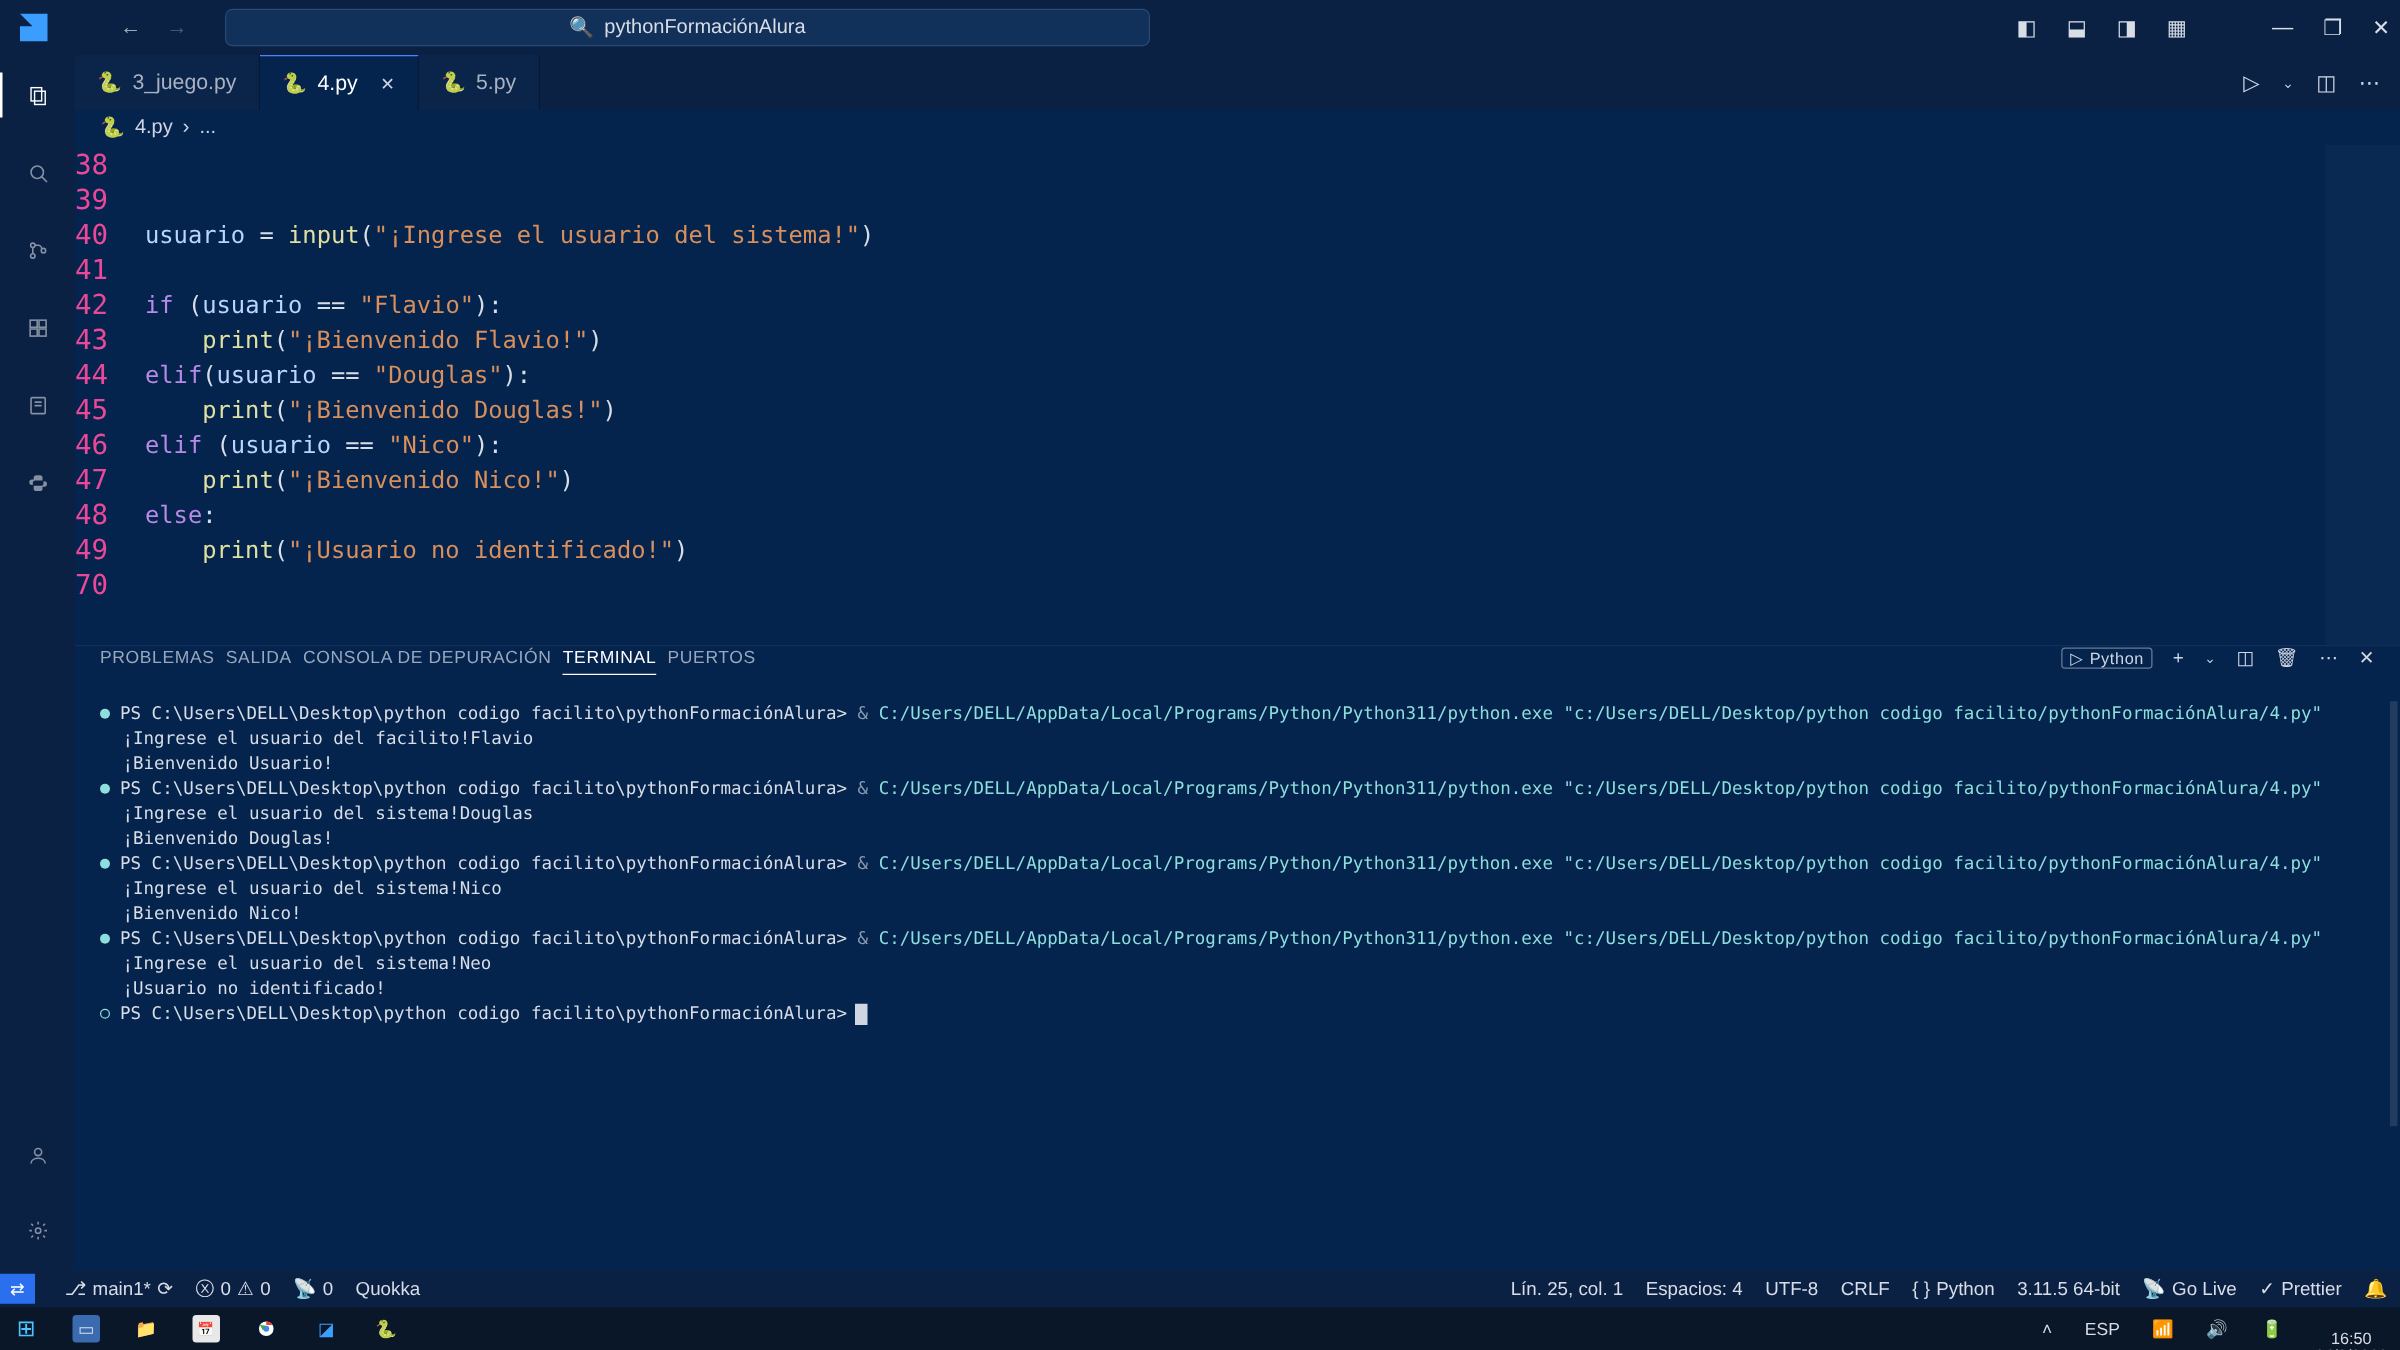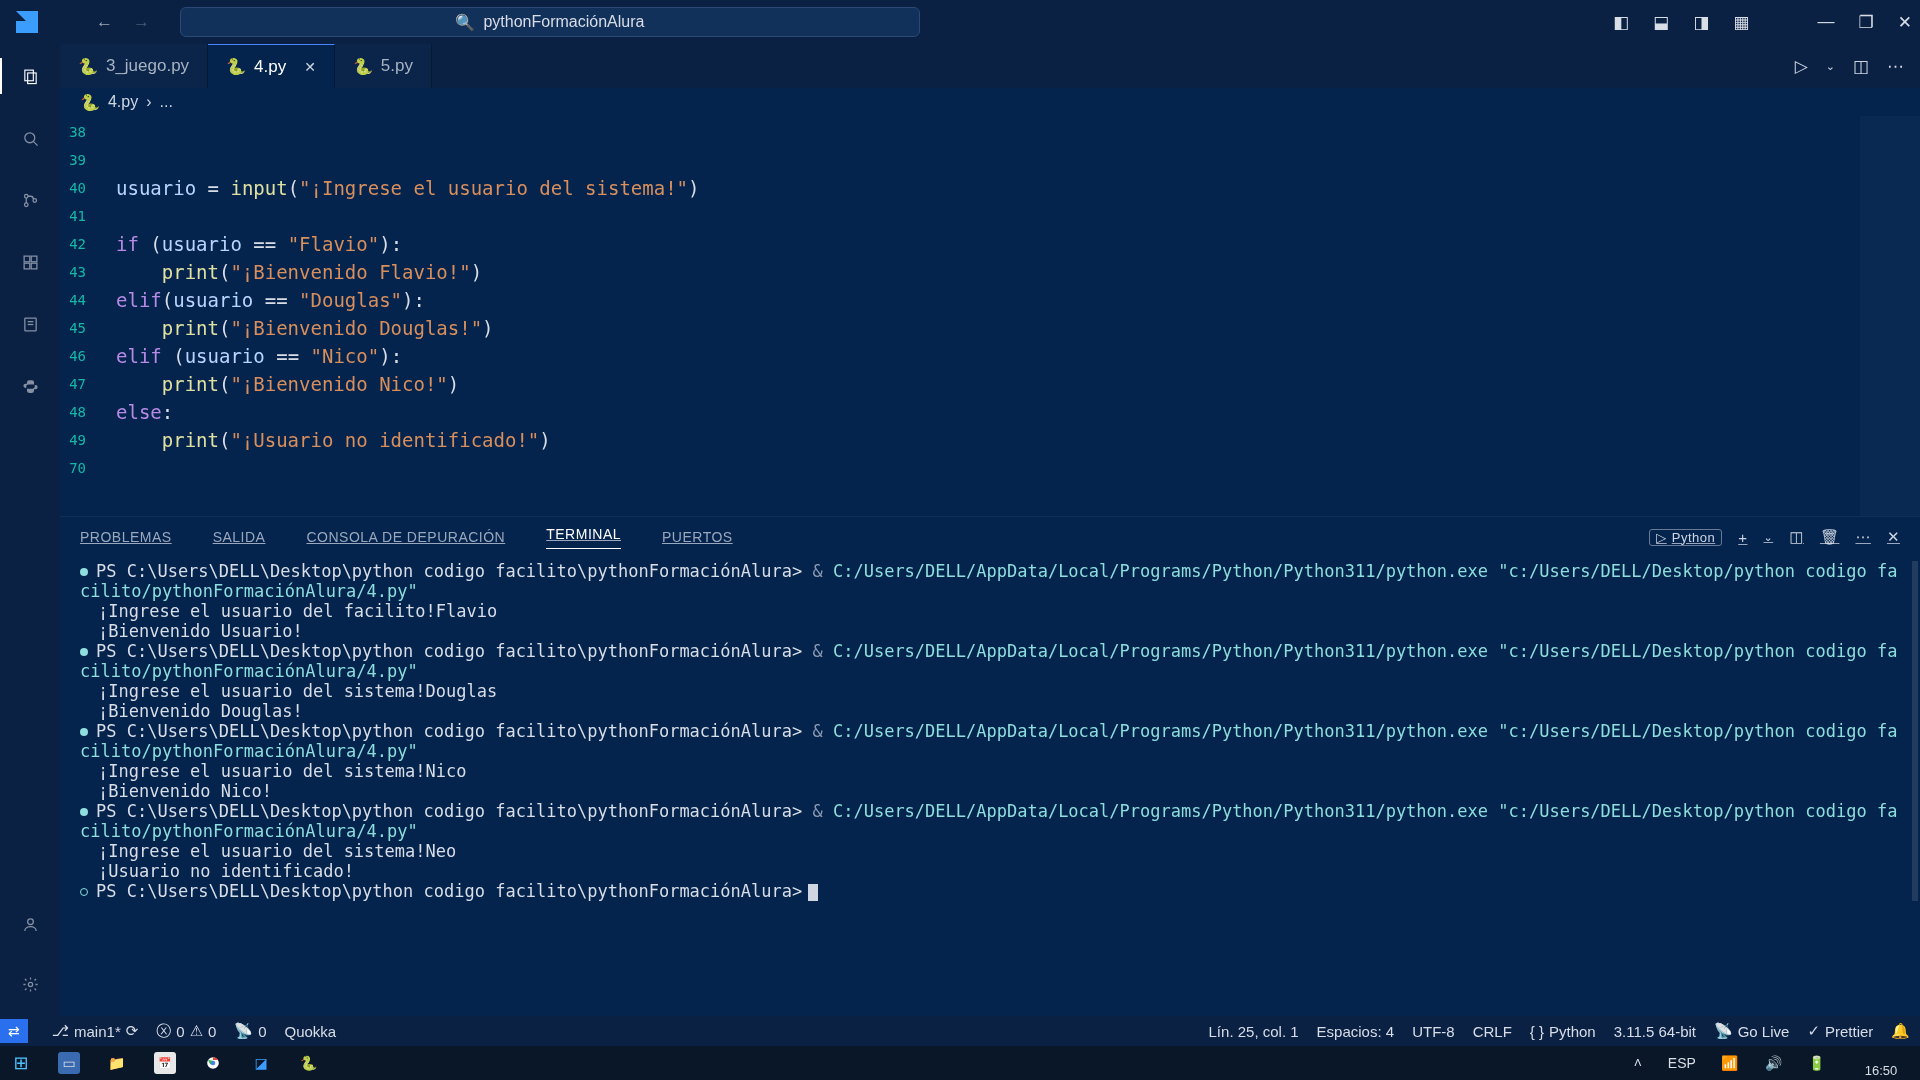--- a/index.html
+++ b/index.html
@@ -31,37 +31,37 @@
 .tab.active { background: #04244d; color: #ffffff; border-top:1px solid #4a84ff;}
 .tab .py-icon { color: #4fb4ff; font-size: 16px;}
 .tab .close { margin-left: 10px; color: #cfd6e2; font-size: 14px;}
 .tab-actions { margin-left:auto; display:flex; align-items:center; gap:18px; padding-right:16px; color:#cfd6e2;}
 .breadcrumb { height: 28px; display:flex; align-items:center; gap:8px; padding-left: 20px; font-size: 16px; color:#cfd6e2; background:#04244d;}
 .breadcrumb .py-icon { color:#4fb4ff; }
 
 .editor { flex: 1 1 auto; position: relative; overflow: hidden; font-family: Consolas, monospace; font-size: 19px; background: #04244d; }
 .code-lines { padding-top: 2px; }
 .line { display: flex; height: 28px; align-items:center; white-space:pre; }
-.lineno { width: 56px; text-align: right; padding-right: 30px; color: #14b8a6; font-size: 14px; }
+.lineno { width: 56px; text-align: right; padding-right: 30px; color: #ec4899; font-size: 22px; }
 .code { flex:1; }
 .tok-var { color: #bad4ff; }
 .tok-op { color: #d8dde6; }
 .tok-fn { color: #e0e0a0; }
 .tok-str { color: #d98f5c; }
 .tok-kw { color: #b78ae5; }
 .minimap { position:absolute; right:0; top:0; width:60px; height:100%; background: rgba(20,50,90,0.4); }
 
 
 .panel { height: 500px; display:flex; flex-direction:column; border-top: 1px solid rgba(255,255,255,0.06); background:#04244d; }
-.panel-tabs { display:flex; align-items:center; height: 40px; padding: 0 20px; font-size: 14px; color:#9aa7bd; gap: 41px; letter-spacing: 0.5px; text-decoration: underline;}
+.panel-tabs { display:flex; align-items:flex-start; height: 40px; padding: 0 20px; font-size: 14px; color:#9aa7bd; gap: 9px; letter-spacing: 0.5px;}
 .panel-tab { cursor:pointer; }
 .panel-tab.active { color:#ffffff; border-bottom: 1px solid #fff; padding-bottom:6px;}
 .panel-actions { margin-left:auto; display:flex; align-items:center; gap:16px; color:#cfd6e2; font-size:15px; }
 .panel-actions .ptag { border:1px solid #6a7a95; border-radius:3px; padding:0 6px; font-size:13px; display:flex; align-items:center; gap:5px;}
-.terminal { flex:1; overflow:hidden; font-family: Consolas, monospace; font-size: 17px; padding: 4px 16px 0 20px; line-height: 20px; position:relative;}
+.terminal { flex:1; overflow:hidden; font-family: Consolas, monospace; font-size: 14px; padding: 4px 16px 0 20px; line-height: 20px; position:relative;}
 .term-line { white-space: pre-wrap; word-break: break-all; }
 .bullet { display:inline-block; width:8px; height:8px; border-radius:50%; background:#8ddedc; margin-right:8px; vertical-align:middle;}
 .bullet.hollow { background:transparent; border:1px solid #8ddedc;}
 .prompt { color: #d8dde6; }
 .cmd-amp { color: #8a9ab3; }
 .cmd-path { color: #8ddedc; }
 .cmd-str { color: #8ddedc; }
 .out { color: #d8dde6; margin-left: 18px; display:block;}
 .cursor-block { display:inline-block; width:10px; height:17px; background:#cfd6e2; vertical-align:middle; margin-left:6px;}
 .term-scroll { position:absolute; right:2px; top:4px; width:6px; height:340px; background: rgba(200,200,200,0.15); }

